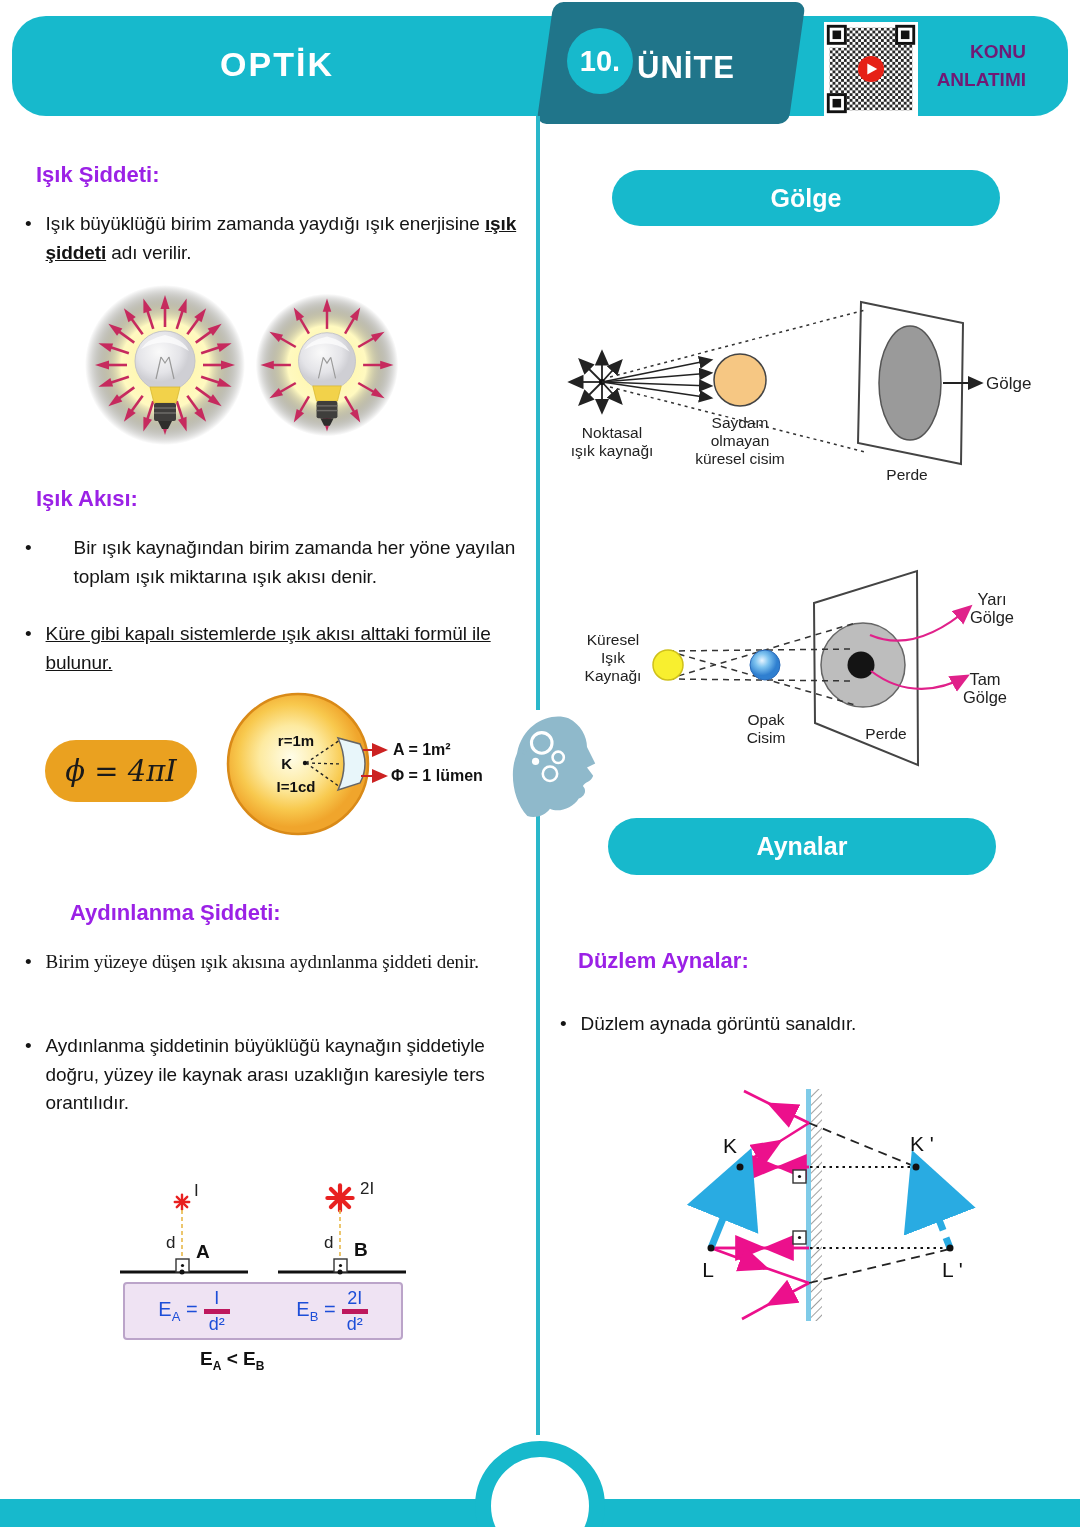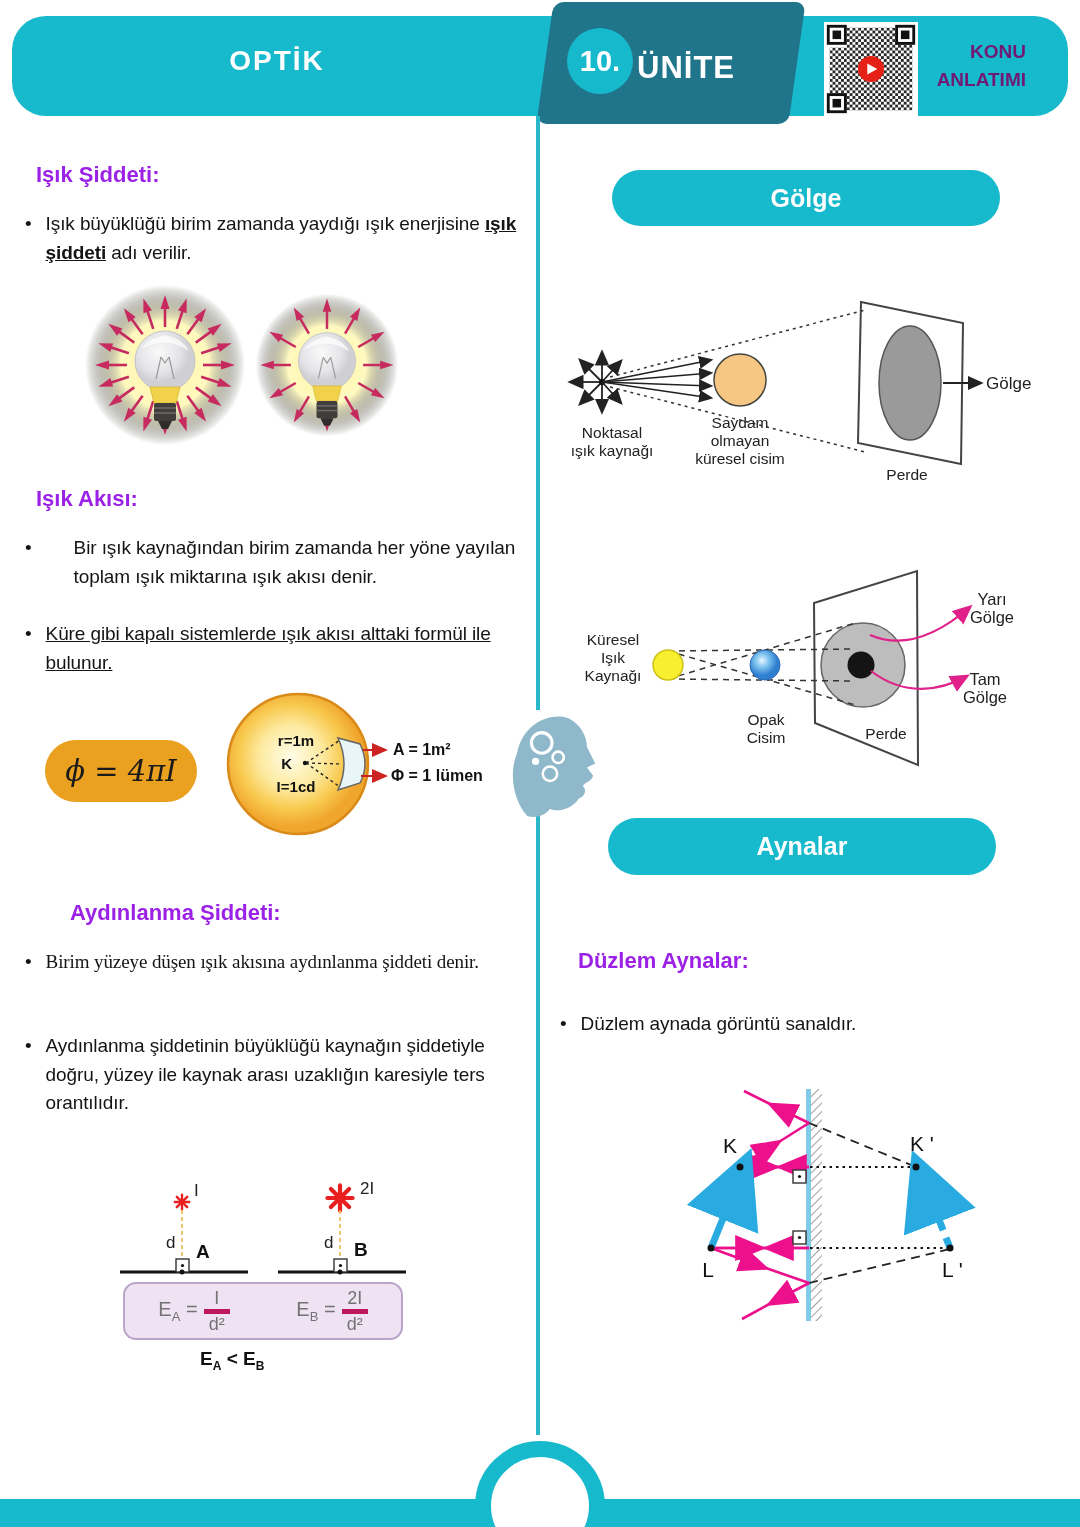--- a/index.html
+++ b/index.html
@@ -1,21 +1,21 @@
 <!DOCTYPE html>
 <html><head>
 <meta charset="utf-8">
 <style>
   html,body{margin:0;padding:0;background:#fff;}
   #page{position:relative;width:1080px;height:1527px;background:#fff;overflow:hidden;
         font-family:"Liberation Sans",sans-serif;}
   .abs{position:absolute;}
   
   .header-bar{left:12px;top:16px;width:1056px;height:100px;background:#17b9cc;border-radius:34px;}
-  .header-title{left:12px;top:45px;width:530px;text-align:center;color:#fff;font-size:28px;
+  .header-title{left:12px;top:45px;width:530px;text-align:center;color:#fff;font-size:34px;
         font-weight:bold;letter-spacing:2px;}
   .unit-badge{left:545px;top:2px;width:252px;height:122px;background:#20758a;border-radius:10px;
         transform:skewX(-8deg);}
   .unit-inner{position:absolute;inset:0;transform:skewX(8deg);}
   .unit-circle{position:absolute;left:22px;top:26px;width:66px;height:66px;border-radius:50%;
         background:#17b9cc;color:#fff;font-size:29px;font-weight:bold;display:flex;
         align-items:center;justify-content:center;}
   .unit-word{position:absolute;left:92px;top:48px;color:#fff;font-size:31px;font-weight:bold;
         letter-spacing:1px;}
   .qr-box{left:824px;top:22px;width:94px;height:94px;background:#fff;border-radius:5px;}
@@ -32,22 +32,22 @@
   .b-dot{flex:0 0 auto;}
   .u-bold{font-weight:bold;text-decoration:underline;}
   .pill{background:#17b9cc;border-radius:30px;color:#fff;font-weight:bold;font-size:25px;
         display:flex;align-items:center;justify-content:center;}
   
   .phi-pill{left:45px;top:740px;width:152px;height:62px;background:#eaa120;border-radius:31px;
         display:flex;align-items:center;justify-content:center;font-family:"DejaVu Serif",serif;
         font-style:italic;font-size:29px;color:#1a1a1a;}
   
   .eq-box{left:123px;top:1282px;width:276px;height:54px;background:#efe3f3;border:2px solid #bba4c9;
-        border-radius:13px;display:flex;align-items:center;justify-content:space-around;
-        color:#737373;font-size:20px;}
+        border-radius:4px;display:flex;align-items:center;justify-content:space-around;
+        color:#1d4ed8;font-size:20px;}
   .eq{display:flex;align-items:center;gap:6px;}
   .eq sub{font-size:13px;}
   .frac{display:inline-block;text-align:center;font-size:18px;line-height:1.15;}
   .frac .num{display:block;padding:0 5px;}
   .frac .den{display:block;border-top:5px solid #be185d;padding:0 5px;}
   .cmp{left:200px;top:1348px;width:130px;text-align:left;font-size:19px;font-weight:bold;color:#111;}
   .cmp sub{font-size:12px;}
   svg text{font-family:"Liberation Sans",sans-serif;}
   .dlbl{font-size:15.5px;fill:#222;}
   .dlbl-b{font-size:15px;font-weight:bold;fill:#111;}

